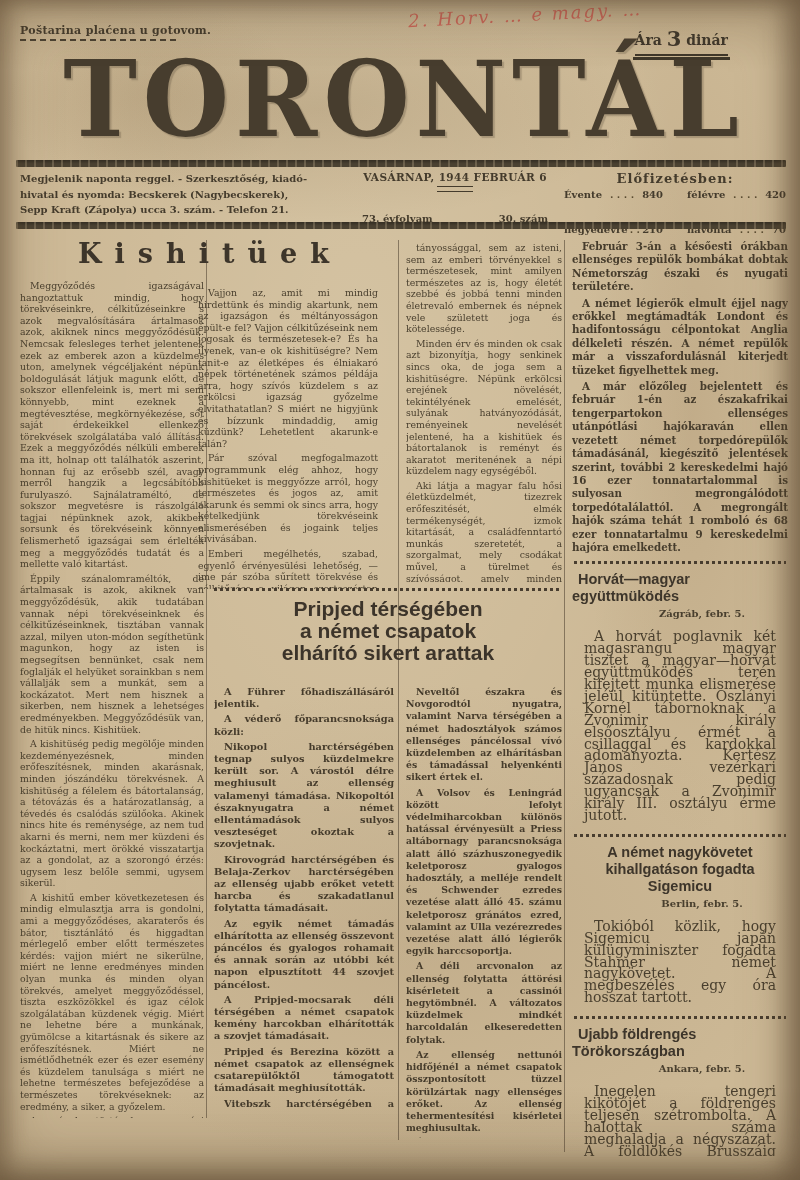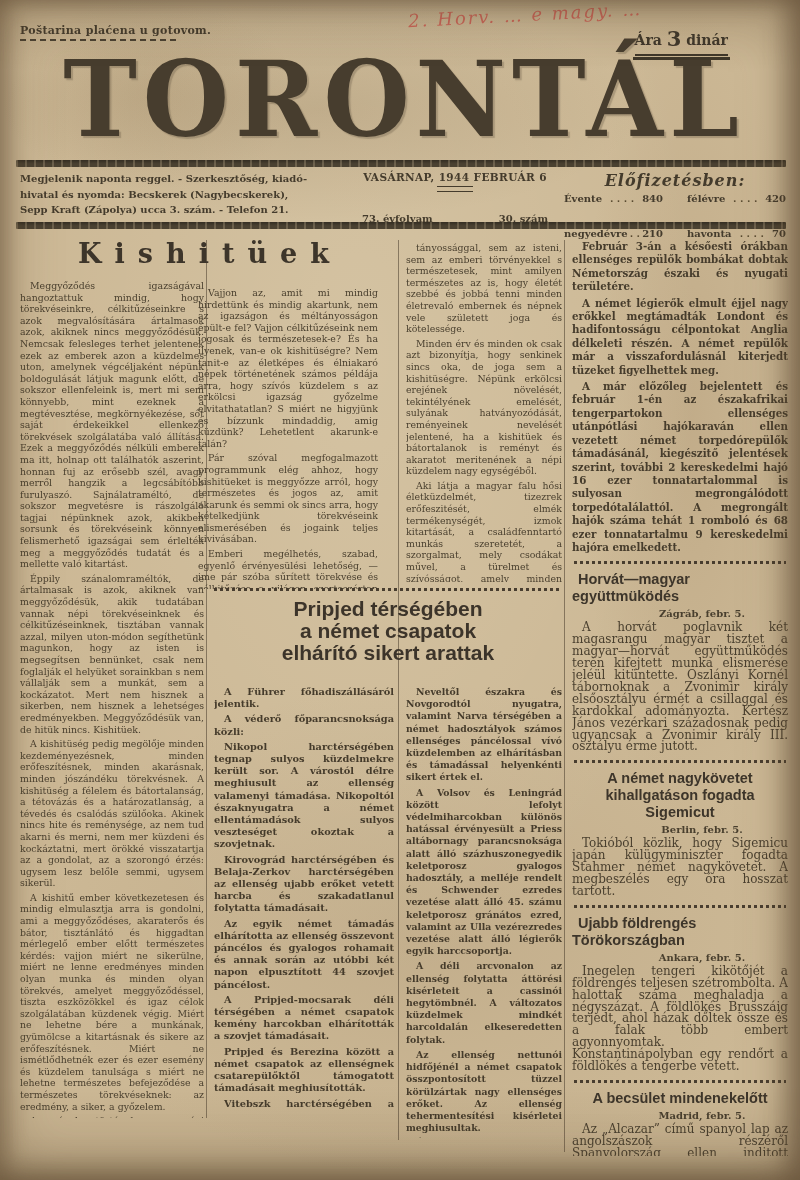--- a/index.html
+++ b/index.html
@@ -42,21 +42,21 @@
   .bar-bottom{top:222px;}
 
   .infobar{position:absolute;left:20px;right:14px;top:171px;height:48px;display:flex;
     font-size:10px;font-weight:700;color:#443b2c;}
   .ib-left{width:340px;line-height:15.5px;}
   .ib-center{width:190px;text-align:center;}
   .ib-date{font-size:10.5px;letter-spacing:.4px;}
   .dbl{width:36px;height:4px;border-top:1.5px solid #443b2c;border-bottom:1.5px solid #443b2c;margin:3px auto;}
   .ib-vol-row{display:flex;justify-content:space-between;margin-top:21px;padding:0 2px;}
   .ib-right{flex:1;padding-left:14px;}
-  .ib-sub-title{text-align:center;letter-spacing:1px;font-size:16px;margin-bottom:3px;font-style:italic;}
+  .ib-sub-title{text-align:center;letter-spacing:1px;font-size:13px;margin-bottom:3px;}
   .rates{display:grid;grid-template-columns:1fr 1fr;column-gap:16px;row-gap:4px;gap:24px;}
   .rate{display:flex;}
   .rate .dots{flex:1;text-align:center;overflow:hidden;white-space:nowrap;color:#57492f;}
   .rate .val{font-weight:700;}
 
   
   .vrule{position:absolute;width:1px;background:rgba(72,60,44,.55);}
   .vr1{left:206px;top:240px;height:878px;}
   .vr2{left:398px;top:240px;height:900px;}
   .vr3{left:564px;top:240px;height:912px;}
@@ -86,21 +86,21 @@
   .col4{left:572px;top:240px;width:216px;height:916px;}
   .col4 .cont p{font-size:10.3px;line-height:13.4px;font-weight:700;color:#463c2c;}
   .col4 .chain{margin:7px 2px;}
   .section h3{margin:2px 0 2px;font-family:"Liberation Sans",sans-serif;font-size:14.5px;line-height:17px;
     font-weight:700;color:#3d352a;}
   .tl{display:block;}
   .tl.l{text-align:left;padding-left:6px;}
   .tl.r{text-align:left;padding-right:22px;}
   .tl.c{text-align:center;}
   .dateline{font-size:10px;font-weight:700;text-align:center;padding-left:44px;margin:3px 0 3px;}
-  .section p{font-size:12px;line-height:11.9px;margin:0;}
+  .section p{font-size:14px;line-height:11.9px;margin:12px;}
 </style>
 </head>
 <body>
 
 <div class="paper">
 
   <div class="postage">
     <span>Poštarina plaćena u gotovom.</span>
     <div class="dashline"></div>
   </div>
@@ -230,21 +230,21 @@
       <div class="dateline">Zágráb, febr. 5.</div>
       <p>A horvát poglavnik két magasrangu magyar tisztet a magyar—horvát együttműködés terén kifejtett munka elismerése jeléül kitüntette. Oszlányi Kornél tábornoknak a Zvonimir király elsőosztályu érmét a csillaggal és kardokkal adományozta. Kertész János vezérkari századosnak pedig ugyancsak a Zvonimir király III. osztályu érme jutott.</p>
     </div>
 
     <div class="chain"></div>
 
     <div class="section">
       <h3 class="sec-title">
         <span class="tl c">A német nagykövetet</span>
         <span class="tl c">kihallgatáson fogadta</span>
-        <span class="tl c">Sigemicut</span>
+        <span class="tl c">Sigemicu</span>
       </h3>
       <div class="dateline">Berlin, febr. 5.</div>
       <p>Tokióból közlik, hogy Sigemicu japán külügyminiszter fogadta Stahmer német nagykövetet. A megbeszélés egy óra hosszat tartott.</p>
     </div>
 
     <div class="chain"></div>
 
     <div class="section">
       <h3 class="sec-title">
         <span class="tl l">Ujabb földrengés</span>

